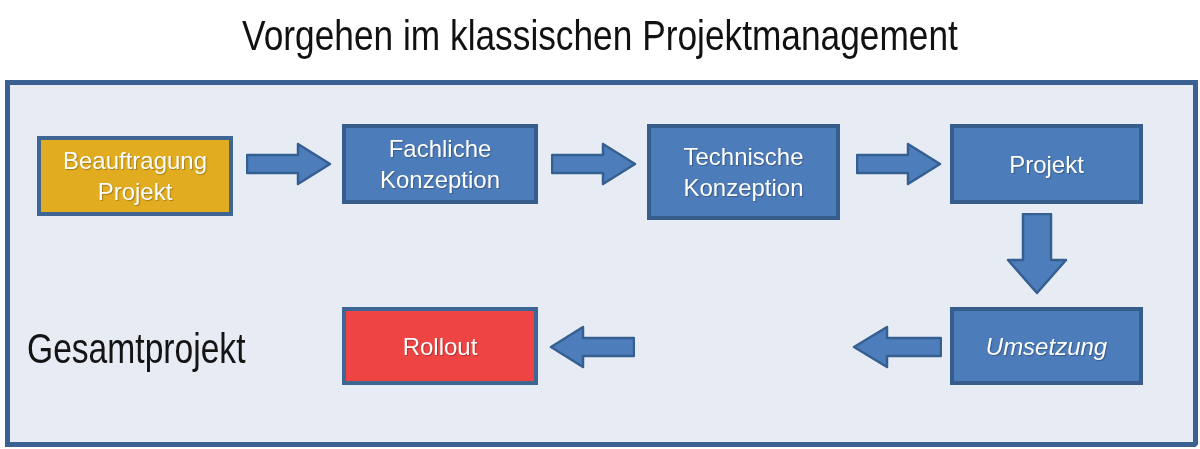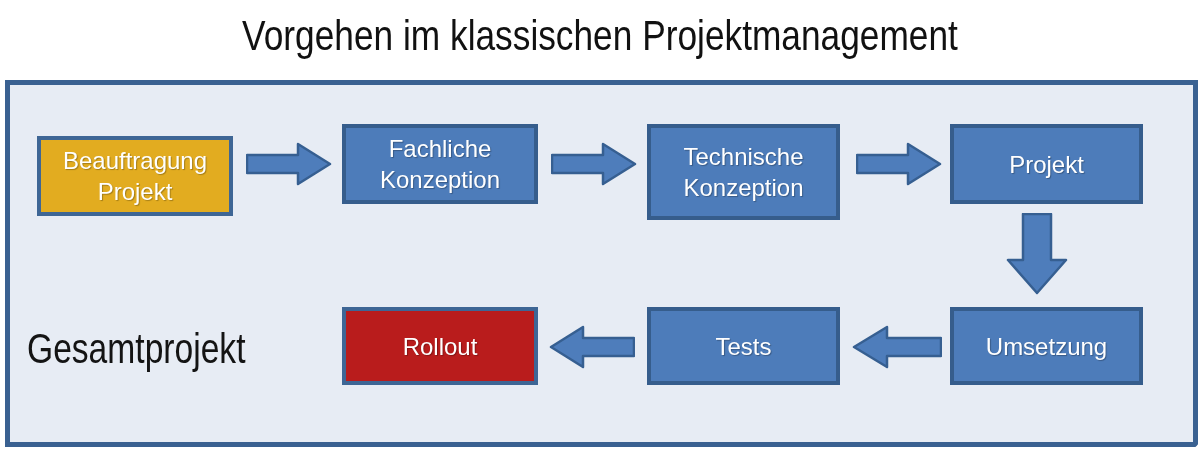--- a/index.html
+++ b/index.html
@@ -43,31 +43,31 @@
     justify-content: center;
     text-align: center;
     color: #ffffff;
     font-size: 24px;
     line-height: 31px;
     text-shadow: 1px 1px 1px rgba(0,0,0,0.28);
     border: 4px solid #38608e;
   }
   .node-blue   { background: #4d7cba; border-color: #365d8c; }
   .node-gold   { background: #e2ac20; border-color: #3e6695; }
-  .node-green  { background: #b91c1c; border-color: #3e6695; }
+  .node-green  { background: #ef4444; border-color: #3e6695; }
 
   
   #node-beauftragung { left: 37px;  top: 136px; width: 196px; height: 80px; }
   #node-fachliche    { left: 342px; top: 124px; width: 196px; height: 80px; }
   #node-technische   { left: 647px; top: 124px; width: 193px; height: 96px; }
   #node-planung      { left: 950px; top: 124px; width: 193px; height: 80px; }
   
   #node-rollout      { left: 342px; top: 307px; width: 196px; height: 78px; }
   #node-tests        { left: 647px; top: 307px; width: 193px; height: 78px; }
-  #node-umsetzung    { left: 950px; top: 307px; width: 193px; height: 78px; }
+  #node-umsetzung    { left: 950px; top: 307px; width: 193px; height: 78px; font-style: italic; }
 
   .group-label {
     position: absolute;
     left: 27px;
     top: 325px;
     font-size: 42px;
     color: #141414;
     transform: scaleX(0.8);
     transform-origin: 0 0;
     white-space: nowrap;
@@ -104,23 +104,20 @@
   <div class="node node-blue" id="node-technische">
     <span>Technische Konzeption</span>
   </div>
   <div class="node node-blue" id="node-planung">
     <span>Projekt</span>
   </div>
 
   <div class="node node-green" id="node-rollout">
     <span>Rollout</span>
   </div>
-  <div class="node node-blue" id="node-tests">
-    <span>Tests</span>
-  </div>
   <div class="node node-blue" id="node-umsetzung">
     <span>Umsetzung</span>
   </div>
 
   <div class="arrow" id="arrow-r1">
     <svg width="86" height="44" viewBox="0 0 86 44">
       <polygon points="1,13 52,13 52,2 84,22 52,42 52,31 1,31" fill="#4e7dbb" stroke="#365f91" stroke-width="2.5" stroke-linejoin="round"></polygon>
     </svg>
   </div>
   <div class="arrow" id="arrow-r2">

